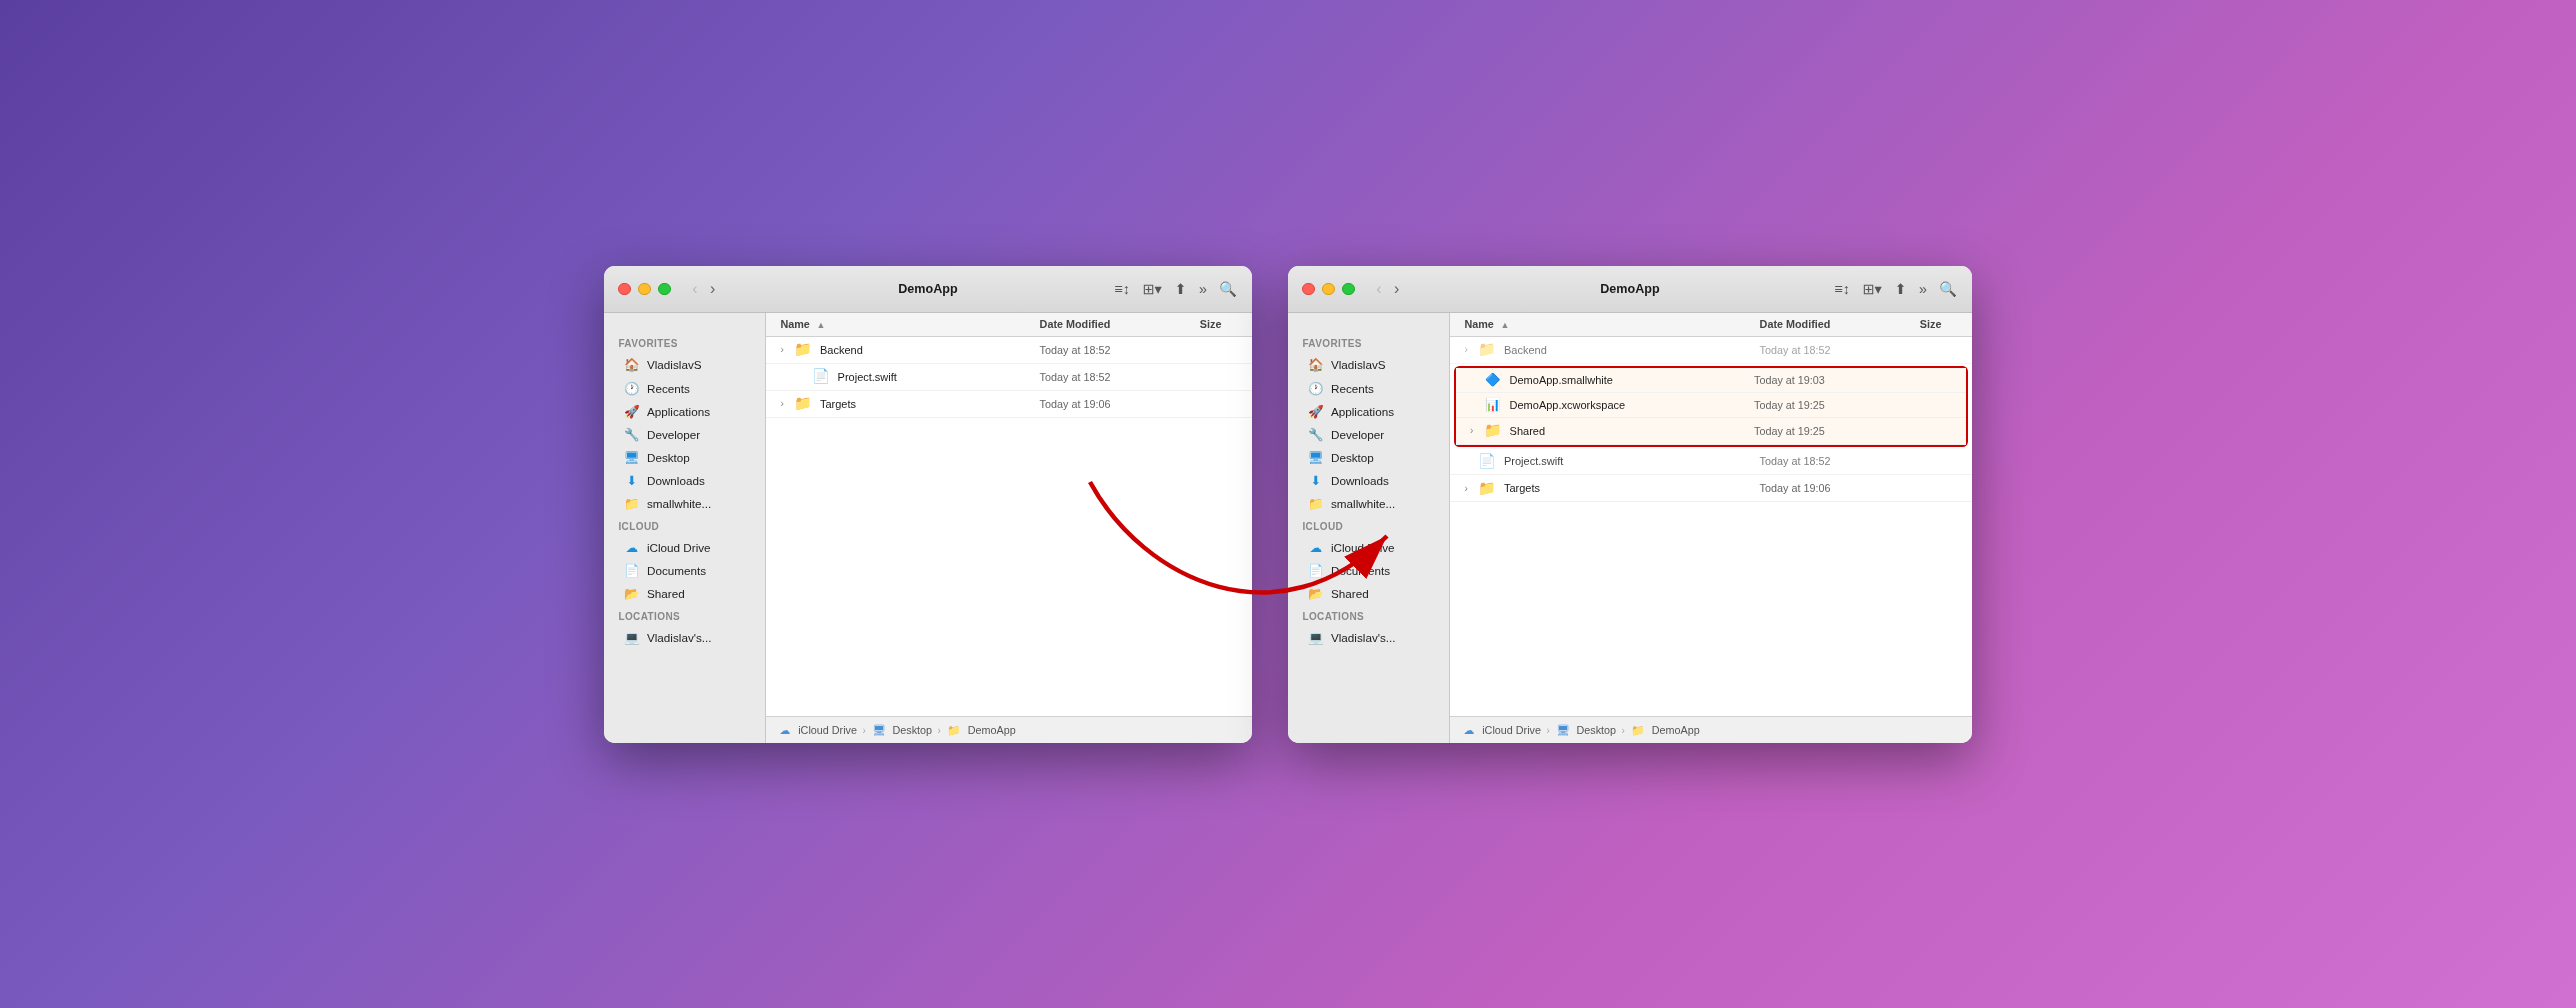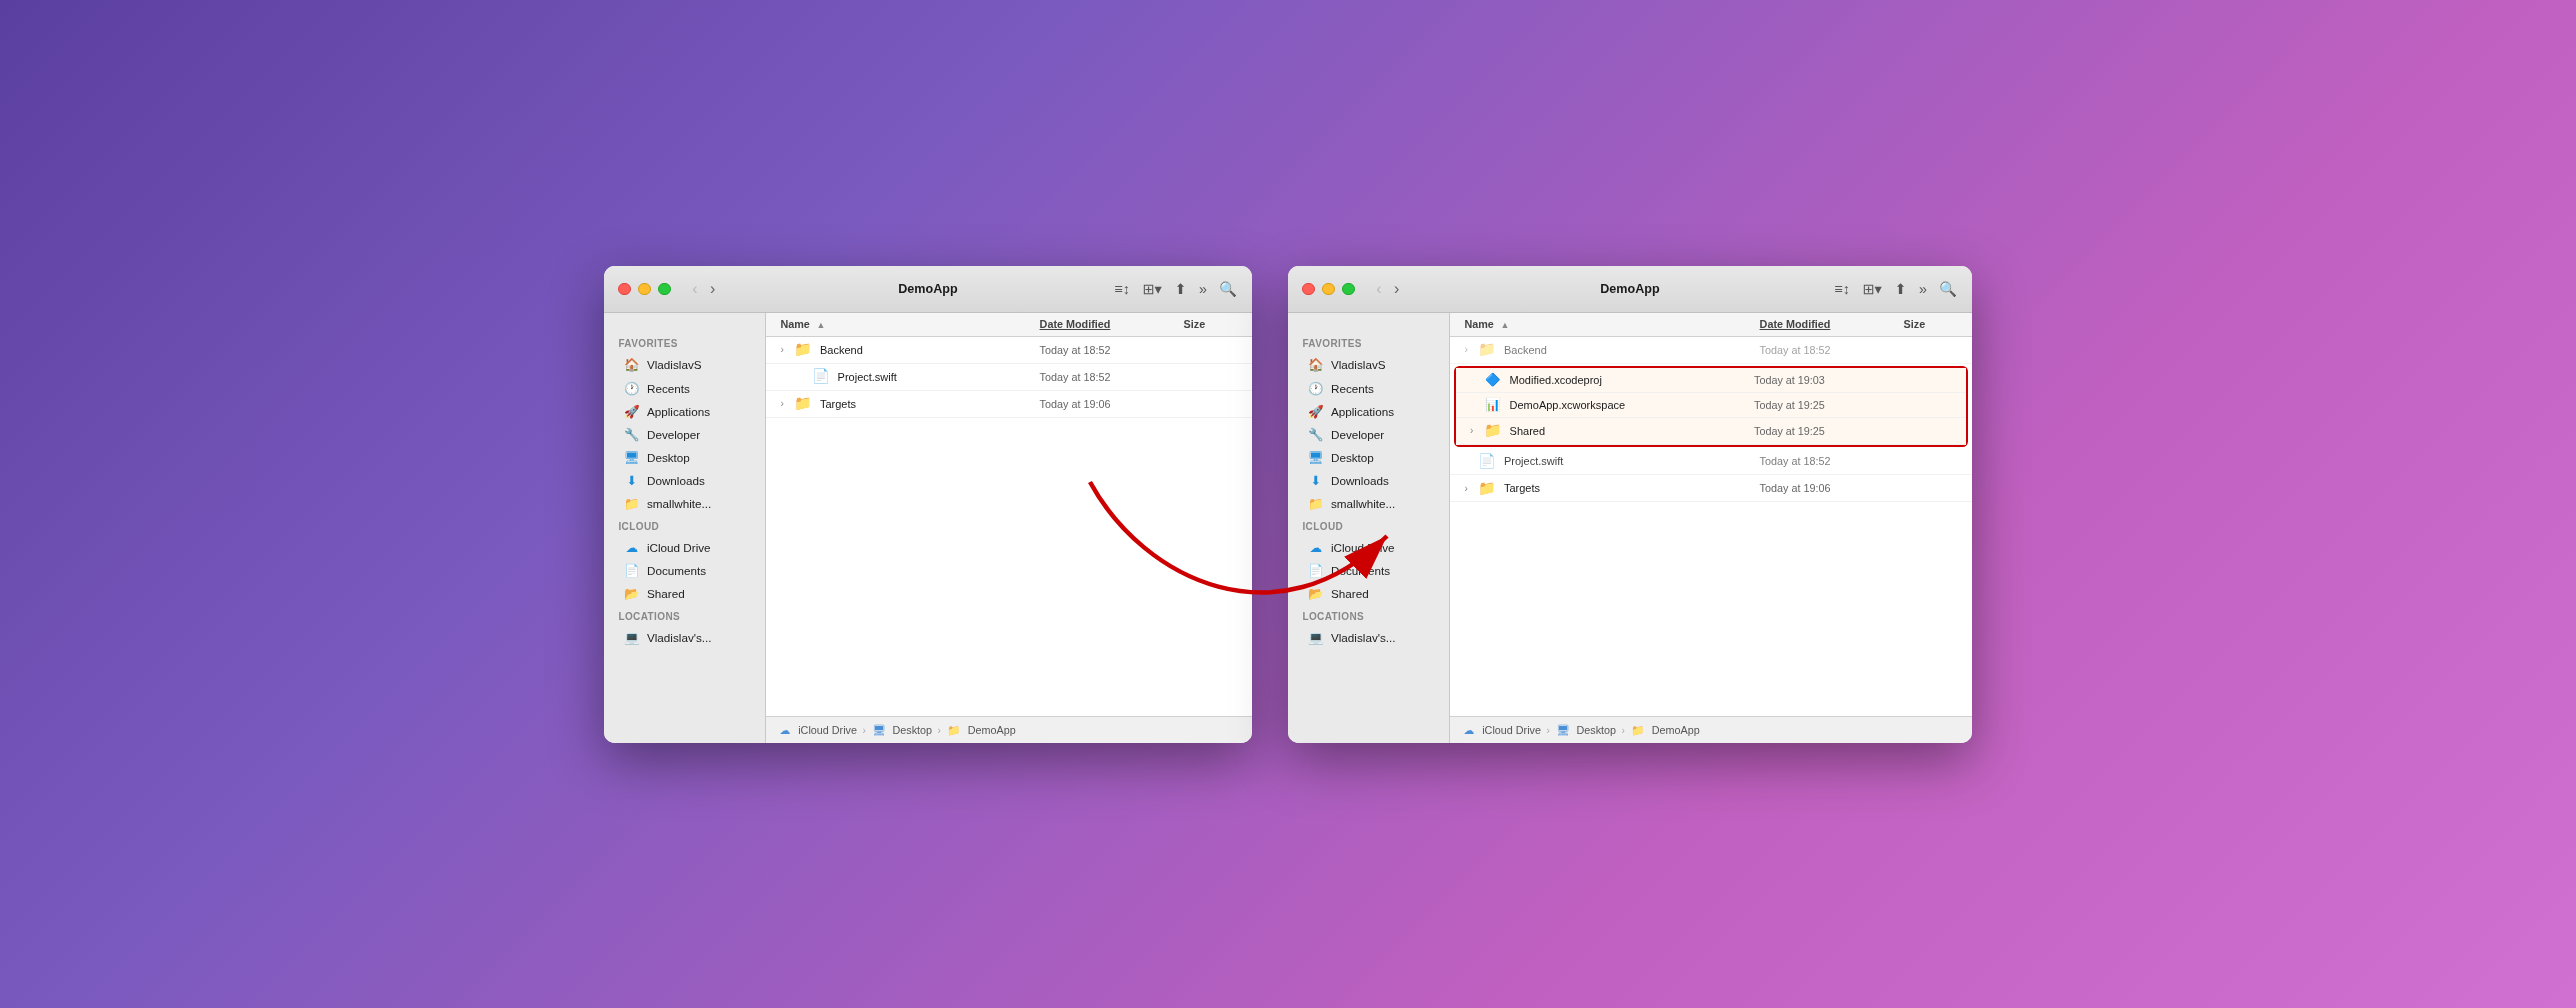--- a/index.html
+++ b/index.html
@@ -134,22 +134,22 @@
       border-bottom: 0.9px solid #d0d0d0;
       background: #f5f5f5;
       flex-shrink: 0;
     }
     .col-header {
       font-size: 10.8px;
       font-weight: 600;
       color: #444;
     }
     .col-name { flex: 1; }
-    .col-date { width: 144px; text-decoration: underline; }
-    .col-size { width: 54px; text-align: left; }
+    .col-date { width: 144px; }
+    .col-size { width: 54px; text-align: center; }
     .col-sort-indicator { font-size: 9px; color: #888; margin-left: 3.6px; }
     
     .file-list {
       flex: 1;
       overflow-y: auto;
       background: #ffffff;
     }
     .file-row {
       display: flex;
       align-items: center;
@@ -445,21 +445,21 @@
             <span class="file-icon" style="color:#4a90d9;">📁</span>
             <span class="file-name">Backend</span>
             <span class="file-date">Today at 18:52</span>
             <span class="file-size"></span>
           </div>
 
           <div style="border: 2.7px solid #cc0000; border-radius: 5.4px; margin: 1.8px 3.6px;">
             <div class="file-row" style="background:#fff8f0;">
               <span class="file-expand" style="width:14.4px;"></span>
               <span class="file-icon" style="color:#1d7fdb;font-size:12.6px;">🔷</span>
-              <span class="file-name">Modified.xcodeproj</span>
+              <span class="file-name">DemoApp.smallwhite</span>
               <span class="file-date">Today at 19:03</span>
               <span class="file-size"></span>
             </div>
             <div class="file-row" style="background:#fff8f0;">
               <span class="file-expand" style="width:14.4px;"></span>
               <span class="file-icon" style="color:#4a90d9;font-size:12.6px;">📊</span>
               <span class="file-name">DemoApp.xcworkspace</span>
               <span class="file-date">Today at 19:25</span>
               <span class="file-size"></span>
             </div>

